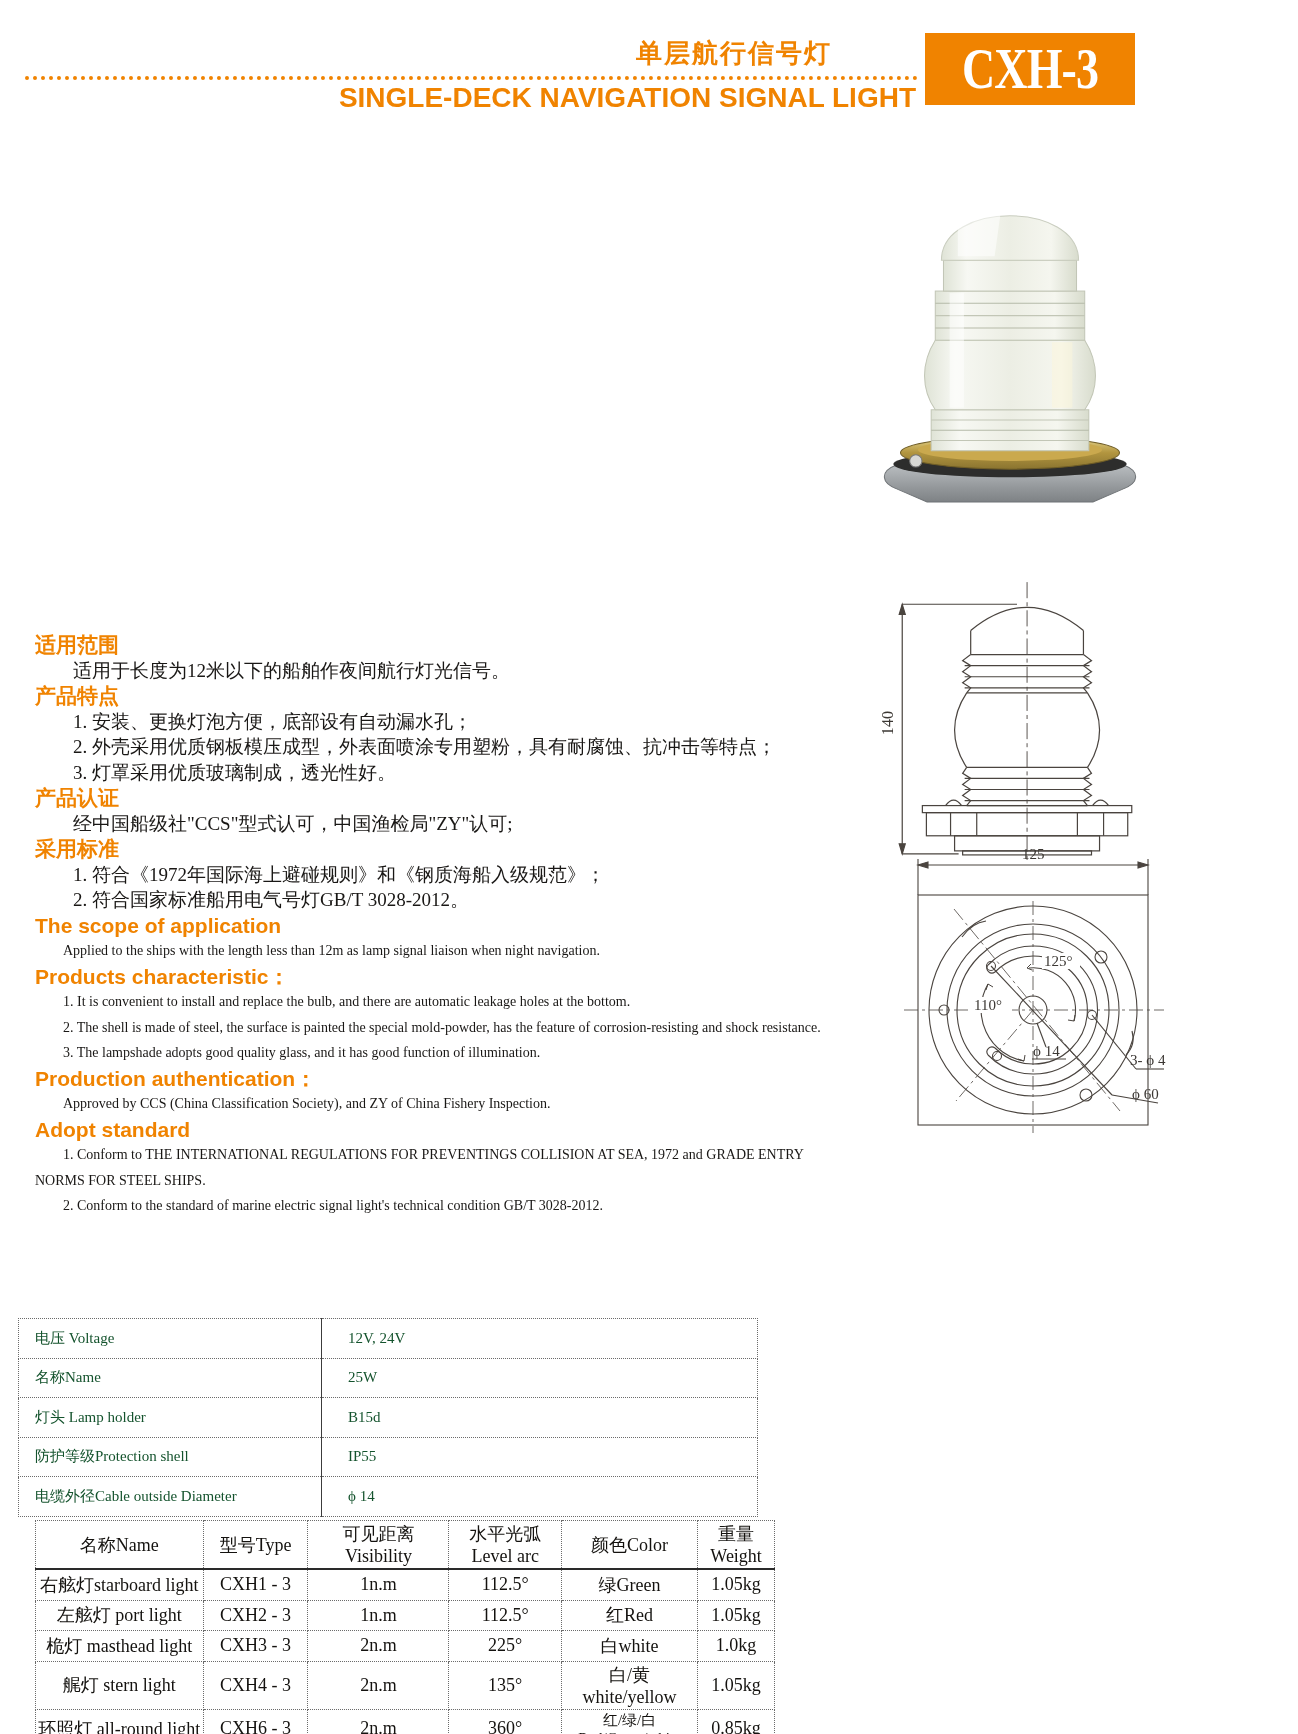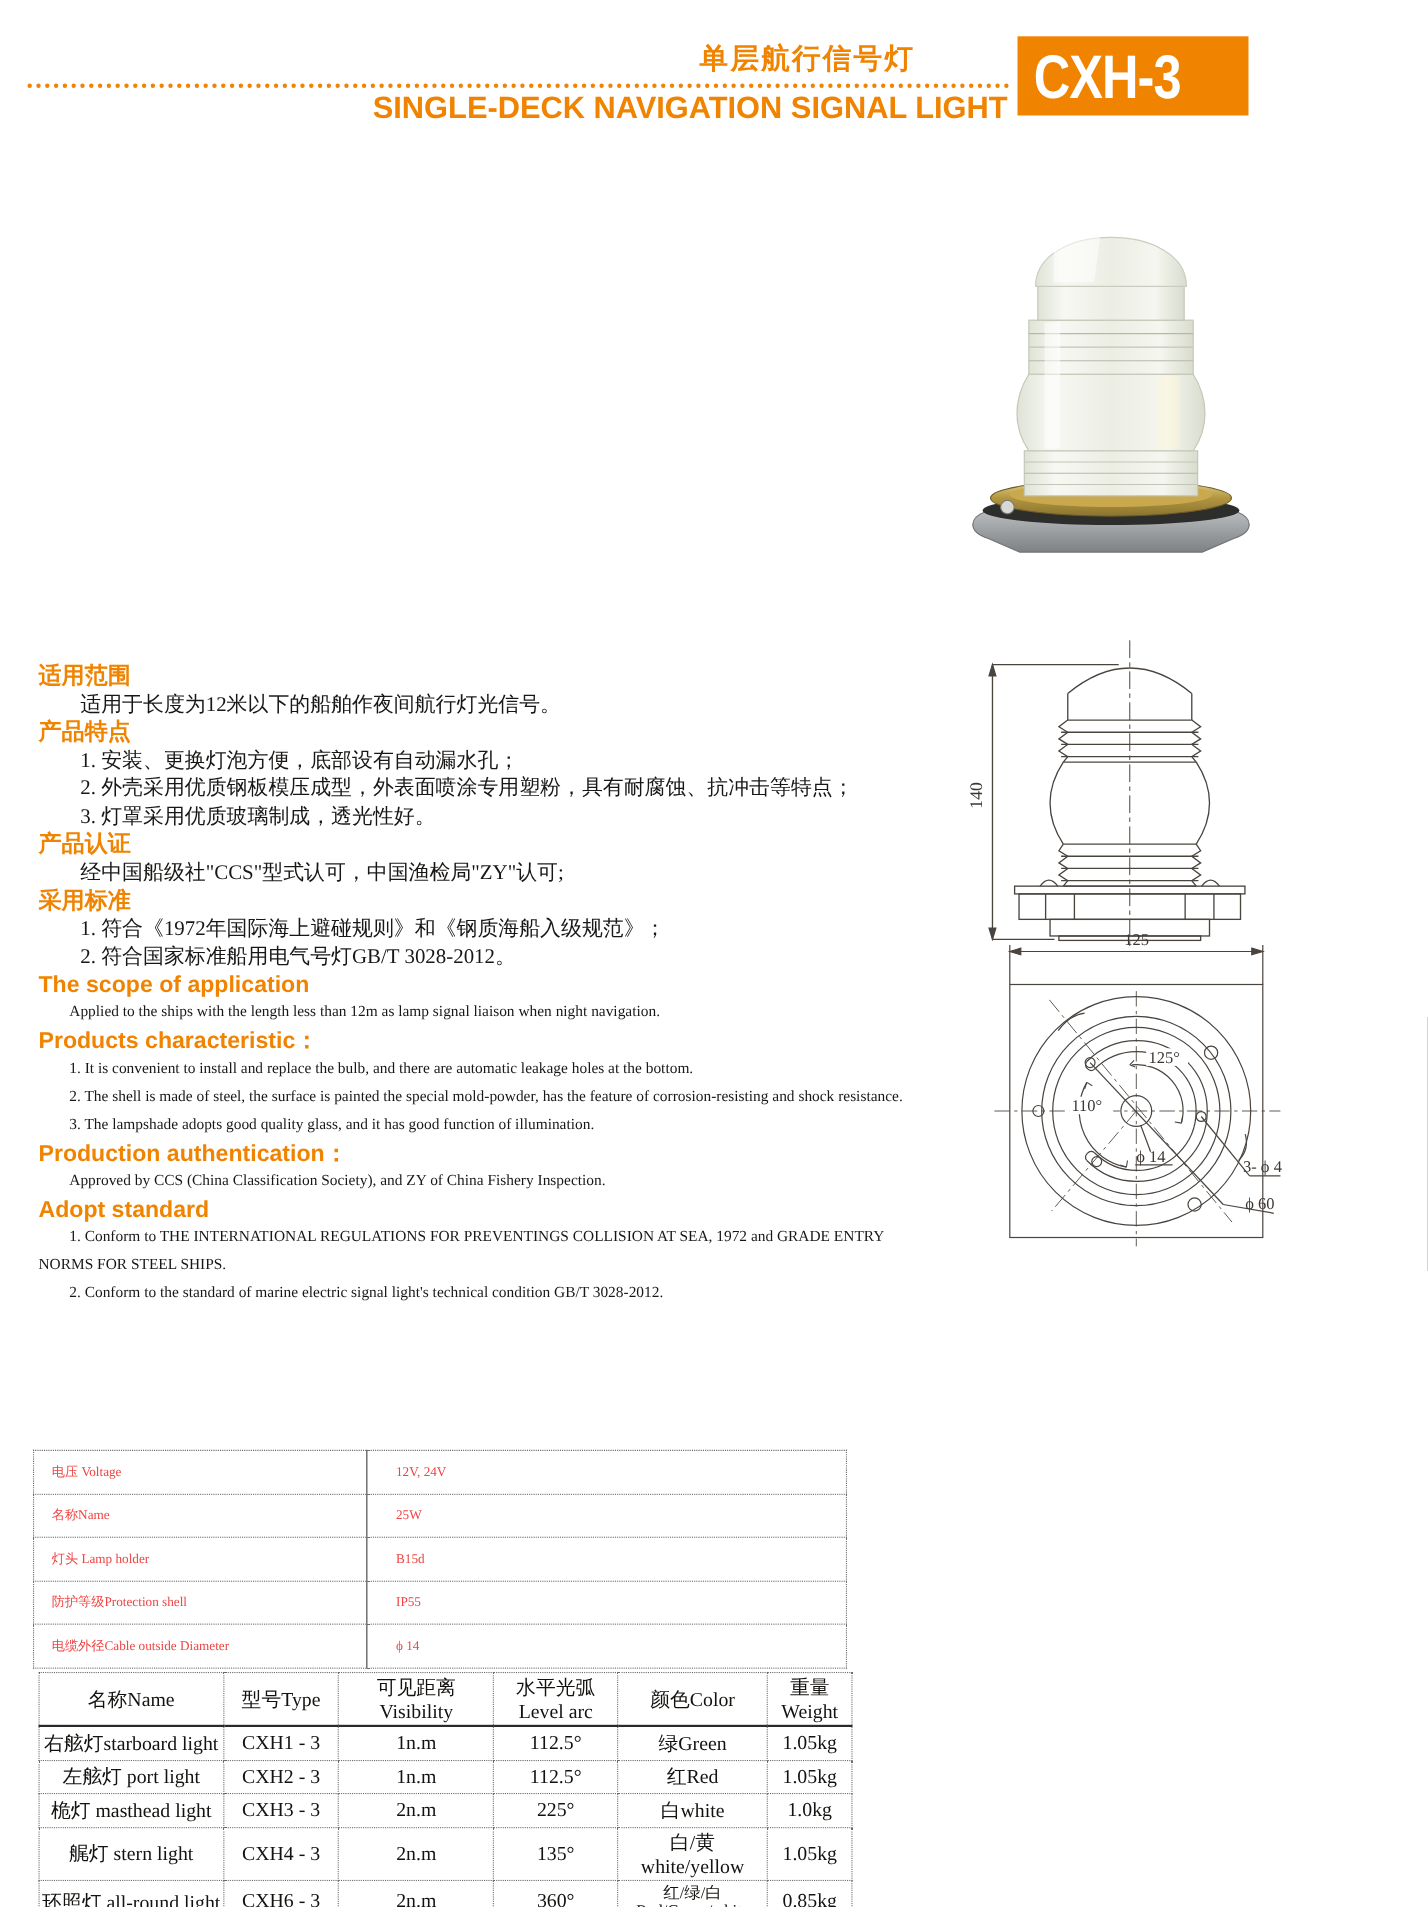--- a/index.html
+++ b/index.html
@@ -20,42 +20,42 @@
     border-top:4px dotted var(--accent);
   }
   .header-en{
     position:absolute; top:82px; left:0; width:916px; text-align:right;
     font-family:"Liberation Sans", sans-serif; font-weight:bold;
     font-size:28px; line-height:32px; color:var(--accent);
   }
   .model-box{
     position:absolute; top:33px; left:925px; width:210px; height:72px;
     background:var(--accent); color:#ffffff; display:flex;
-    align-items:center; 
-    font-family:Liberation Sans, sans-serif; font-weight:bold; font-size:56px;
+    align-items:center; justify-content:center;
+    font-family:Liberation Serif, serif; font-weight:bold; font-size:56px;
   }
   .model-box span{display:inline-block; transform:scaleX(0.82); letter-spacing:-1px;}
   
   .photo{position:absolute; left:850px; top:158px; width:320px; height:348px;}
   .side-drawing{position:absolute; left:866px; top:566px; width:302px; height:302px;}
   .bottom-drawing{position:absolute; left:896px; top:845px; width:278px; height:292px;}
   svg text{font-family:"Liberation Serif", serif; fill:#3b3733;}
   
-  .content{position:absolute; left:35px; top:602px; width:812px;}
+  .content{position:absolute; left:35px; top:632px; width:812px;}
   .content h3{
     margin:0; font-family:"Liberation Sans", sans-serif; font-weight:bold;
     color:var(--accent); font-size:21px; line-height:25.5px;
   }
   .content p{ margin:0; text-indent:2em; color:#191715; }
   .content .p-cn{ font-size:19px; line-height:25.5px; white-space:nowrap; }
   .content .p-en{ font-size:14px; line-height:25.5px; }
   
   .spec-table{
-    position:absolute; left:30px; top:1318px; width:740px;
-    border-collapse:collapse; font-size:12px; color:#ef4444;
+    position:absolute; left:18px; top:1318px; width:740px;
+    border-collapse:collapse; font-size:15px; color:#14532d;
   }
   .spec-table td{ border:1px dotted #6b6b6b; height:36.5px; }
   .spec-table td.lbl{ width:285px; padding-left:16px; border-right:1px solid #3c3c3c; }
   .spec-table td.val{ padding-left:26px; }
   
   .model-table{
     position:absolute; left:35px; top:1520px; width:740px;
     border-collapse:collapse; text-align:center; font-size:18px; color:#14120f;
   }
   .model-table th{

